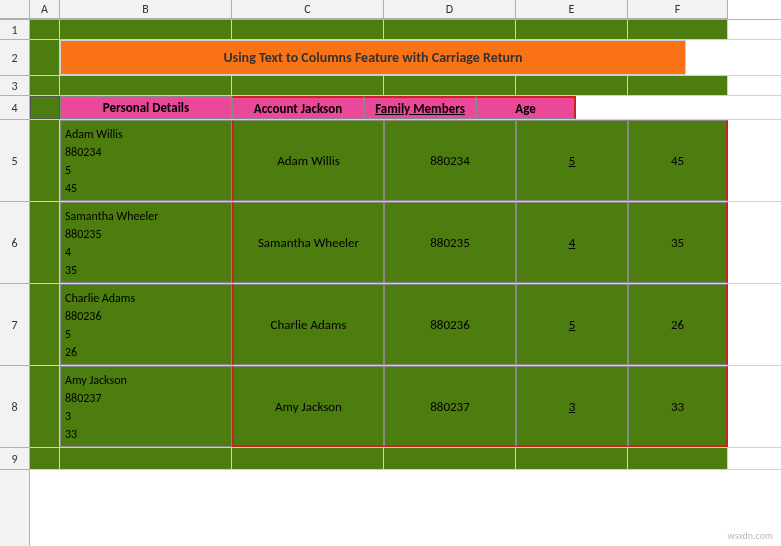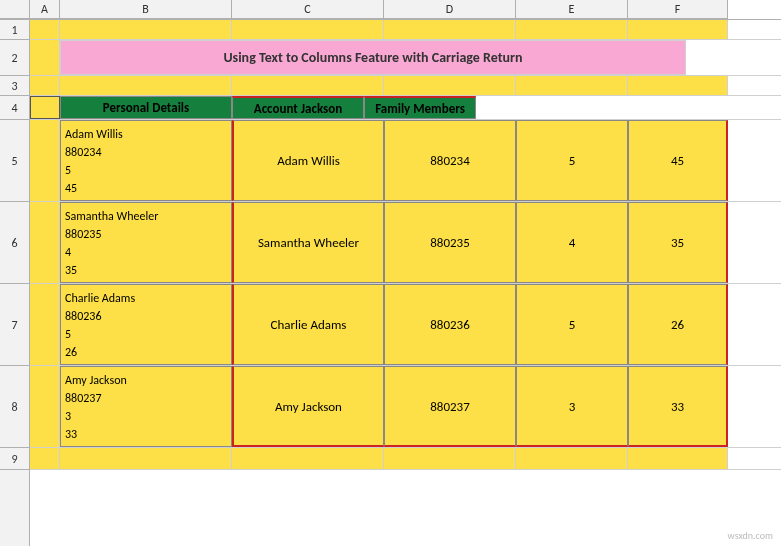--- a/index.html
+++ b/index.html
@@ -89,68 +89,68 @@
       border-bottom: 1px solid #d0d0d0;
     }
 
     .cell {
       border-right: 1px solid #d0d0d0;
       padding: 2px 4px;
       display: flex;
       align-items: center;
       justify-content: center;
       overflow: hidden;
-      background: #fde047;
+      background: #4d7c0f;
     }
 
     
     .row-1 { height: 20px; }
     .row-2 { height: 36px; }
     .row-3 { height: 20px; }
     .row-4 { height: 24px; }
     .row-5 { height: 82px; }
     .row-6 { height: 82px; }
     .row-7 { height: 82px; }
     .row-8 { height: 82px; }
     .row-9 { height: 22px; }
 
     
     .title-cell {
-      background: #f9a8d4;
+      background: #f97316;
       font-weight: bold;
       font-size: 14px;
       text-align: left;
       justify-content: center;
       color: #333;
     }
 
     
     .header-cell {
-      background: #15803d;
+      background: #ec4899;
       font-weight: bold;
       text-align: center;
       font-size: 13px;
       border: 1px solid #d0d0d0;
     }
 
     
     .personal-cell {
       align-items: flex-start;
       justify-content: flex-start;
       white-space: pre;
       font-size: 12px;
       line-height: 1.4;
       padding: 4px 4px;
       vertical-align: top;
     }
 
     .cell-b { width: 172px; min-width: 172px; }
     .cell-c { width: 152px; min-width: 152px; }
     .cell-d { width: 132px; min-width: 132px; }
-    .cell-e { width: 112px; min-width: 112px; }
+    .cell-e { width: 112px; min-width: 112px; text-decoration: underline; }
     .cell-f { width: 100px; min-width: 100px; }
     .cell-a { width: 30px; min-width: 30px; }
 
     
     .header-row .cell {
       border: 1px solid #555;
       font-weight: bold;
     }
 
   </style>
@@ -214,20 +214,23 @@
         <div class="cell cell-a"></div>
         <div class="cell cell-b header-cell" style="border:1px solid #888; font-weight:bold; justify-content:center;">
           <span>Personal Details</span>
         </div>
         <div class="cell cell-d header-cell" style="border:1px solid #888; border-top:2px solid #cc2222; font-weight:bold; justify-content:center;">
           <span>Account Jackson</span>
         </div>
         <div class="cell cell-e header-cell" style="border:1px solid #888; border-top:2px solid #cc2222; font-weight:bold; justify-content:center;">
           <span>Family Members</span>
         </div>
+        <div class="cell cell-f header-cell" style="border:1px solid #888; border-top:2px solid #cc2222; border-right:2px solid #cc2222; font-weight:bold; justify-content:center;">
+          <span>Age</span>
+        </div>
       </div>
 
       <div class="grid-row row-5">
         <div class="cell cell-a"></div>
         <div class="cell cell-b personal-cell" style="border:1px solid #888; align-items:flex-start; padding:4px;">
           <span style="white-space:pre; font-size:12px; line-height:1.5;">Adam Willis
 880234
 5
 45</span>
         </div>

